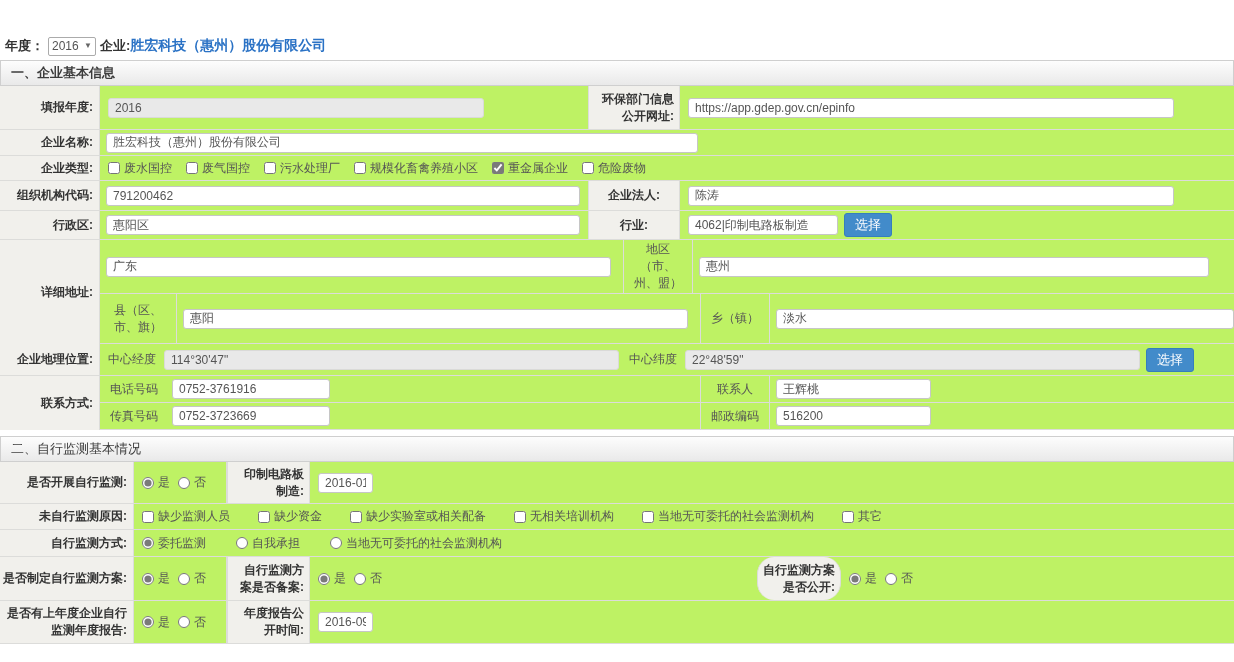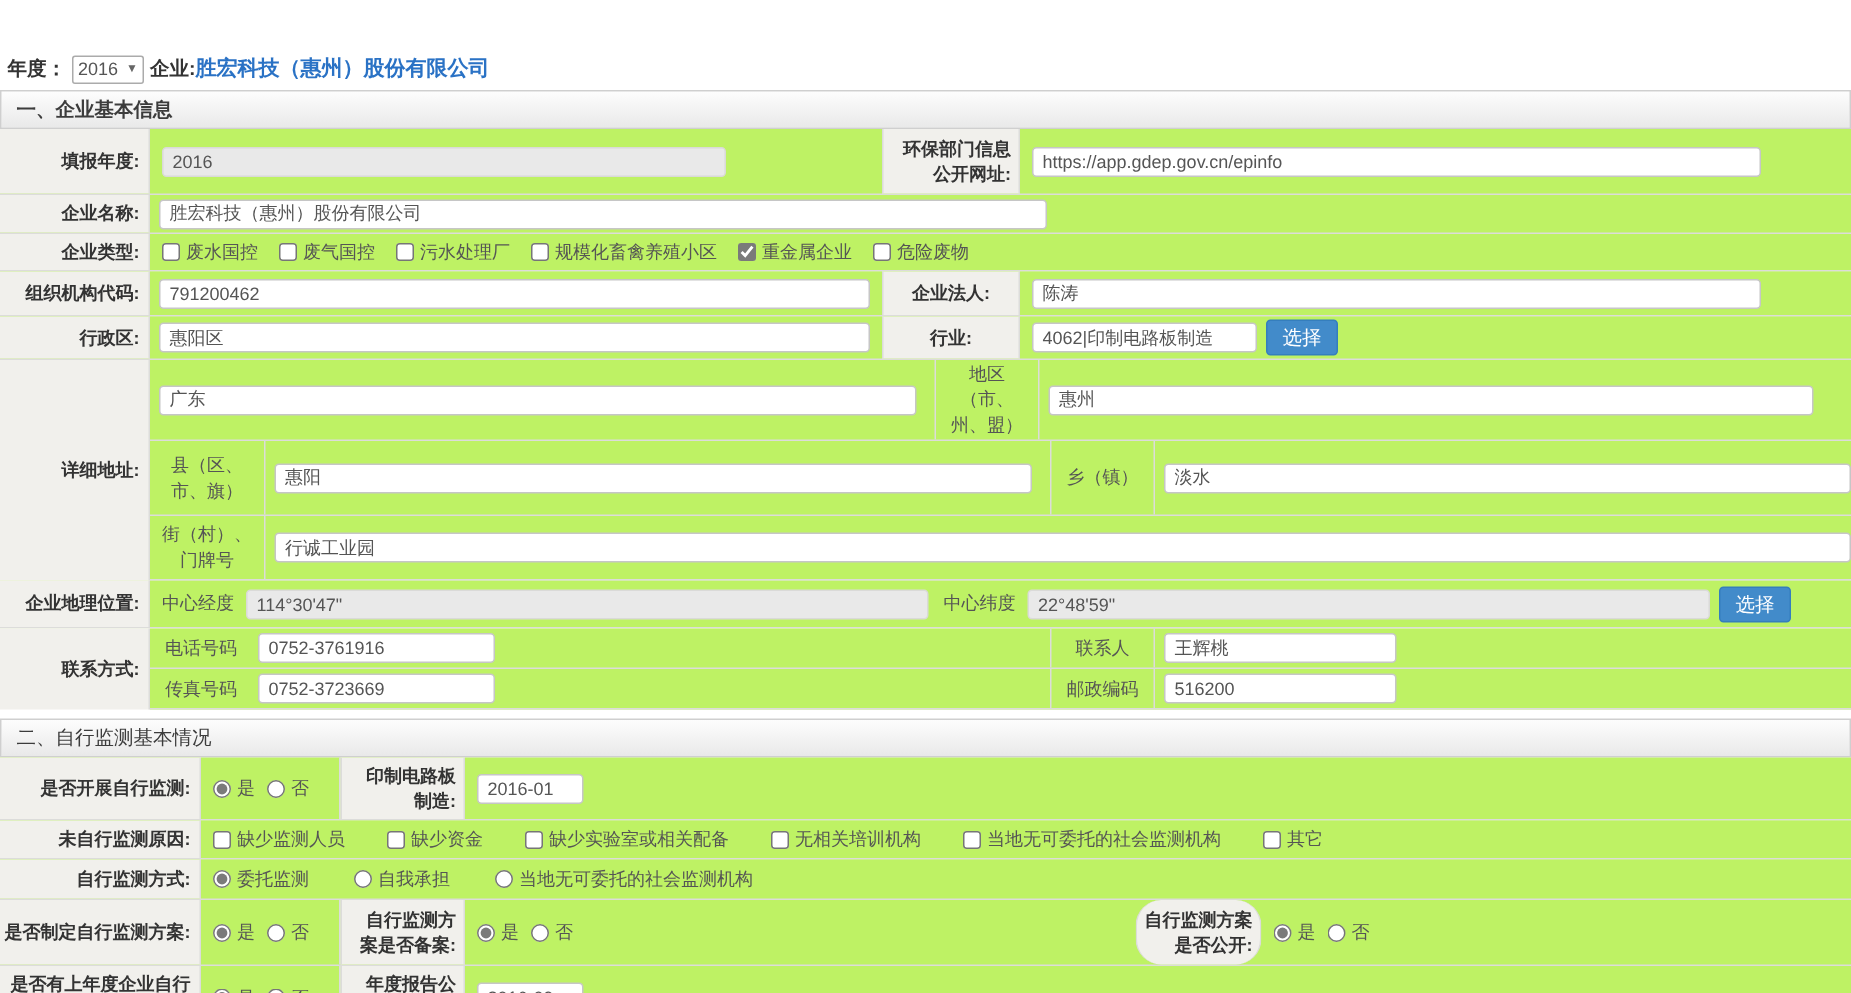--- a/index.html
+++ b/index.html
@@ -66,21 +66,21 @@
   .h32{height:32px}.h54{height:54px}.h50{height:50px}.h43{height:43px}
   .h42{height:42px}.h27{height:27px}
 
   .inp {
     height:20px; border:1px solid #c6c6c6; border-radius:3px;
     padding:1px 6px; font:12px "Liberation Sans","DejaVu Sans",sans-serif;
     color:#555; background:#fff; outline:none;
   }
   .inp.gray { background:#e9e9e9; border-color:#dadad8; }
   .ml4{margin-left:4px}.ml6{margin-left:6px}.ml8{margin-left:8px}.ml10{margin-left:10px}
-  .w55{width:71px}.w150{width:150px}.w155{width:155px}.w158{width:158px}
+  .w55{width:55px}.w150{width:150px}.w155{width:155px}.w158{width:158px}
   .w376{width:376px}.w455{width:455px}.w474{width:474px}.w486{width:486px}
   .w505{width:505px}.w510{width:510px}.w592{width:592px}.w1060{width:1060px}
 
   .btn {
     height:24px; margin-left:6px; padding:2px 10px;
     background:#428bca; border:1px solid #357ebd; border-radius:3px;
     color:#fff; font-size:13px; cursor:pointer; white-space:nowrap;
   }
   .opts { display:flex; align-items:center; padding-left:8px; gap:14px; flex-wrap:nowrap; }
   .opts.wide { gap:30px; }
@@ -191,26 +191,20 @@
           </div>
       </div>
       <div class="row h50" style="border-bottom:1px solid #dcdcda;">
         <div class="sublbl sl77">县（区、市、旗）</div>
         <div class="cell c523">
             <input class="inp w505 ml6" value="惠阳" style="">
           </div>
         <div class="sublbl sl70">乡（镇）</div>
         <div class="cell cfill">
             <input class="inp w510 ml6" value="淡水" style="">
-          </div>
-      </div>
-      <div class="row h43" style="border-bottom:1px solid #dcdcda;">
-        <div class="sublbl sl77">街（村）、门牌号</div>
-        <div class="cell cfill">
-            <input class="inp w1060 ml6" value="行诚工业园" style="">
           </div>
       </div>
     </div>
   </div>
 
   <div class="row h32">
     <div class="lbl">企业地理位置:</div>
     <span class="inlbl ml8">中心经度</span>
     <input class="inp gray w455 ml8" readonly="" value="114°30'47&quot;" style="">
     <span class="inlbl ml10">中心纬度</span>

